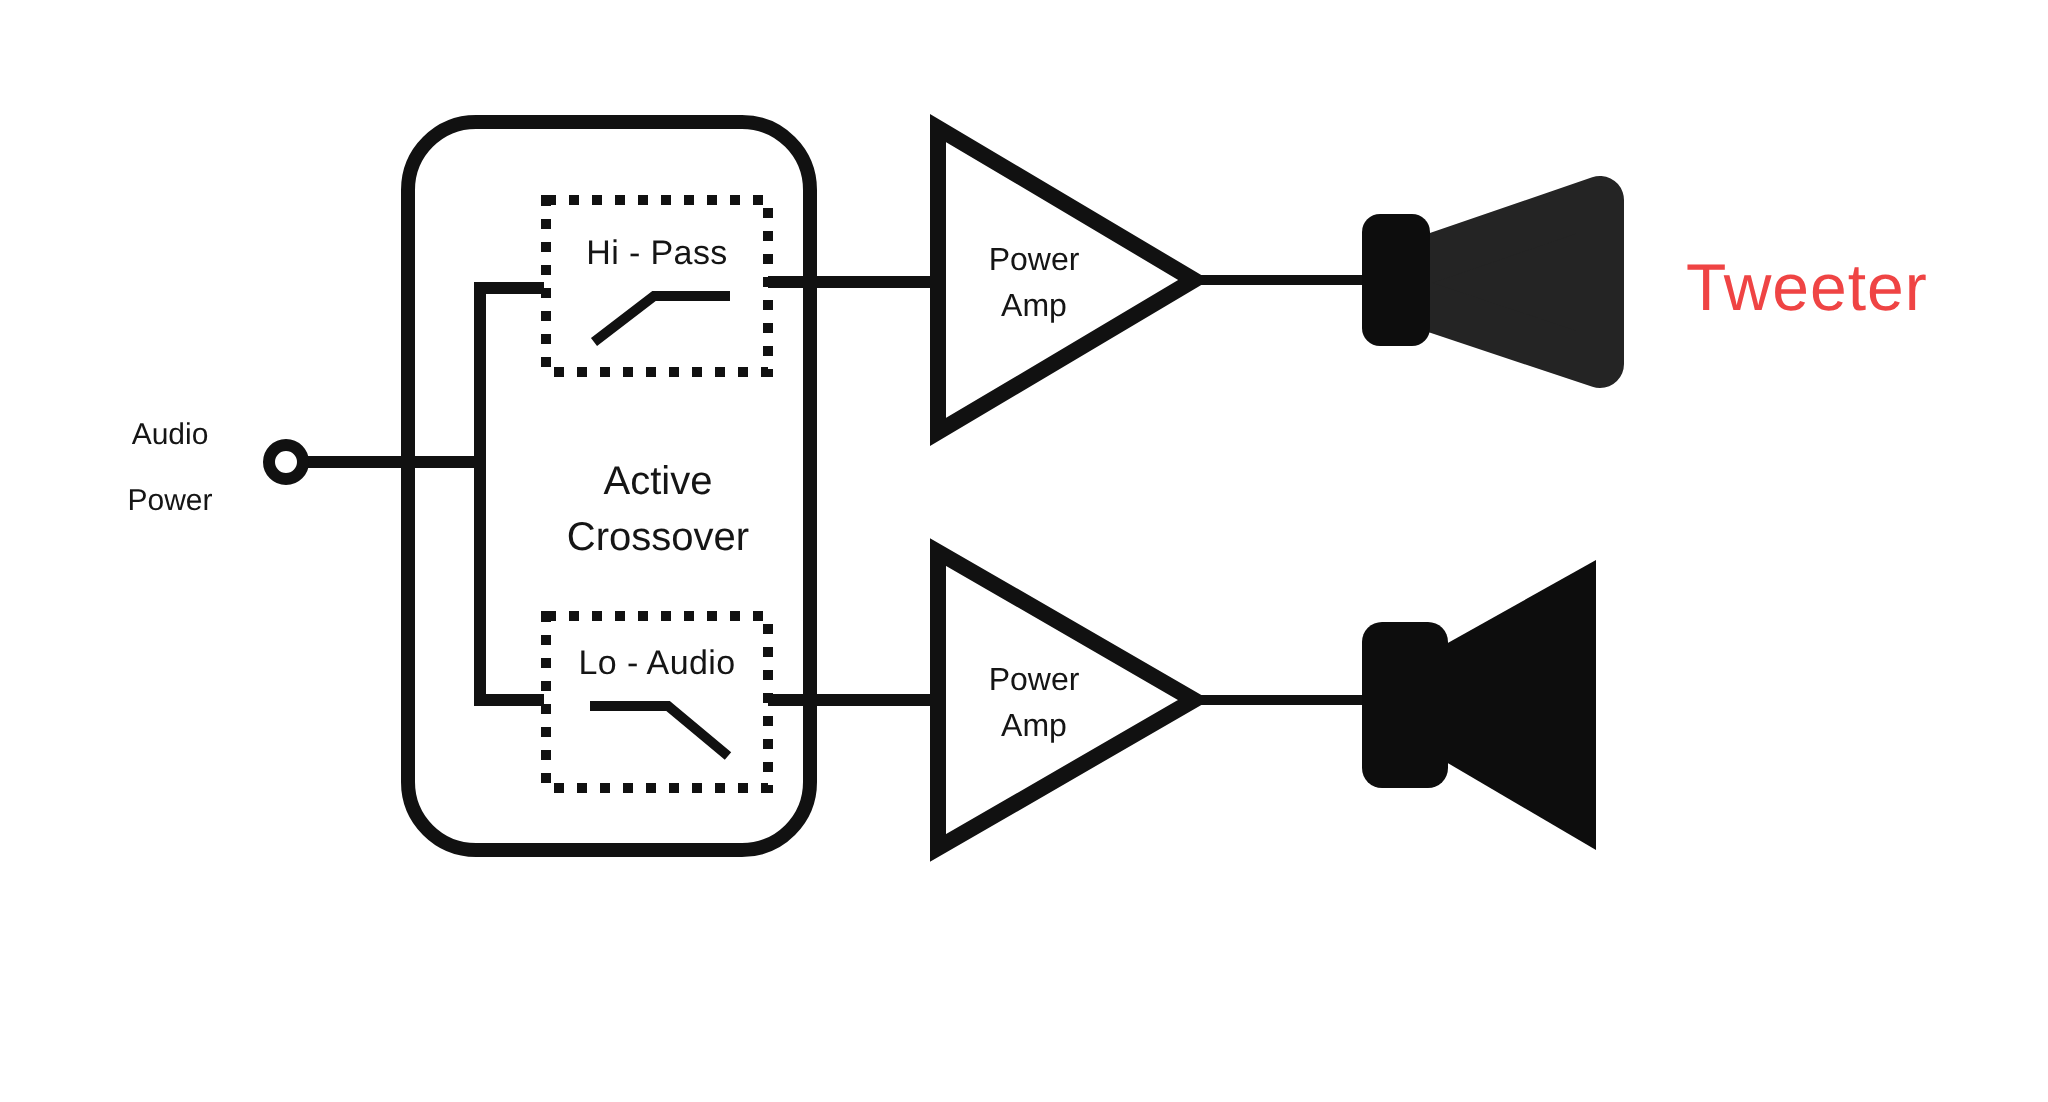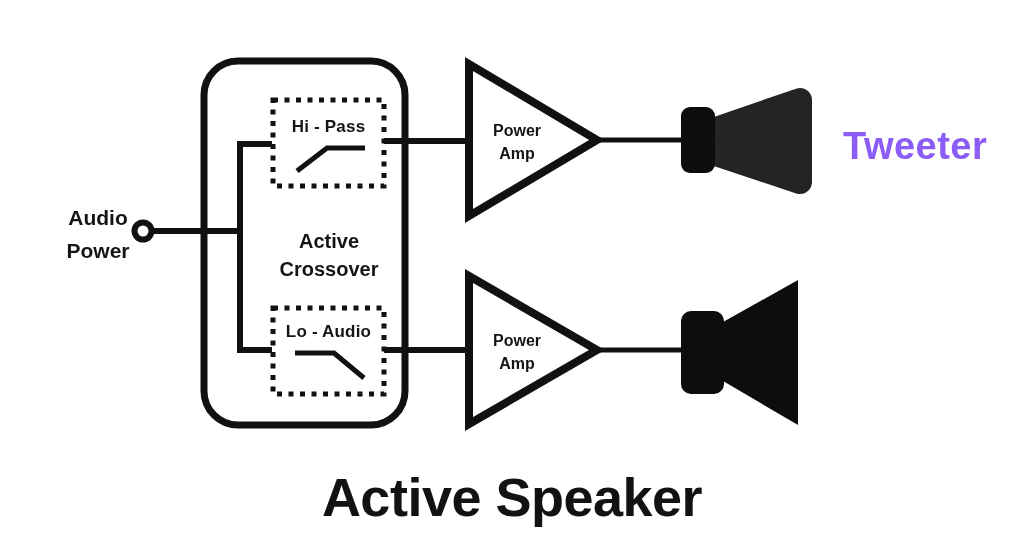--- a/index.html
+++ b/index.html
@@ -16,30 +16,30 @@
     overflow: hidden;
     color: #111;
   }
   #diagram-svg {
     position: absolute;
     left: 0;
     top: 0;
   }
   .lbl {
     position: absolute;
-    font-weight: bold;
+    font-weight: normal;
     color: #151515;
     text-align: center;
     white-space: nowrap;
   }
   .audio-label {
-    left: 48px;
+    left: 35px;
     top: 201px;
     width: 100px;
-    font-size: 21px;
+    font-size: 15px;
     line-height: 33px;
   }
   .hipass-label {
     left: 278px;
     top: 117px;
     width: 101px;
     font-size: 17px;
     line-height: 20px;
     letter-spacing: 0.2px;
   }
@@ -60,23 +60,23 @@
   }
   .amp-label {
     left: 472px;
     width: 90px;
     font-size: 16px;
     line-height: 23px;
   }
   .amp-label.top { top: 119px; }
   .amp-label.bottom { top: 329px; }
   .speaker-label {
-    font-size: 38px;
+    font-size: 33px;
     letter-spacing: 0.5px;
-    color: #8b5cf6;
+    color: #ef4444;
   }
   .speaker-label.tweeter { left: 843px; top: 125px; }
   .speaker-label.woofer { left: 853px; top: 334px; }
   .diagram-title {
     left: 0;
     top: 466px;
     width: 1024px;
     font-size: 54px;
     font-weight: 800;
     letter-spacing: -0.5px;
@@ -169,15 +169,14 @@
   </div>
 
   <div class="lbl amp-label bottom">
     <span>Power</span><br>
     <span>Amp</span>
   </div>
 
   <div class="lbl speaker-label tweeter">Tweeter</div>
 
 
-  <div class="lbl diagram-title">Active Speaker</div>
 
 </div>
 
 </body></html>

